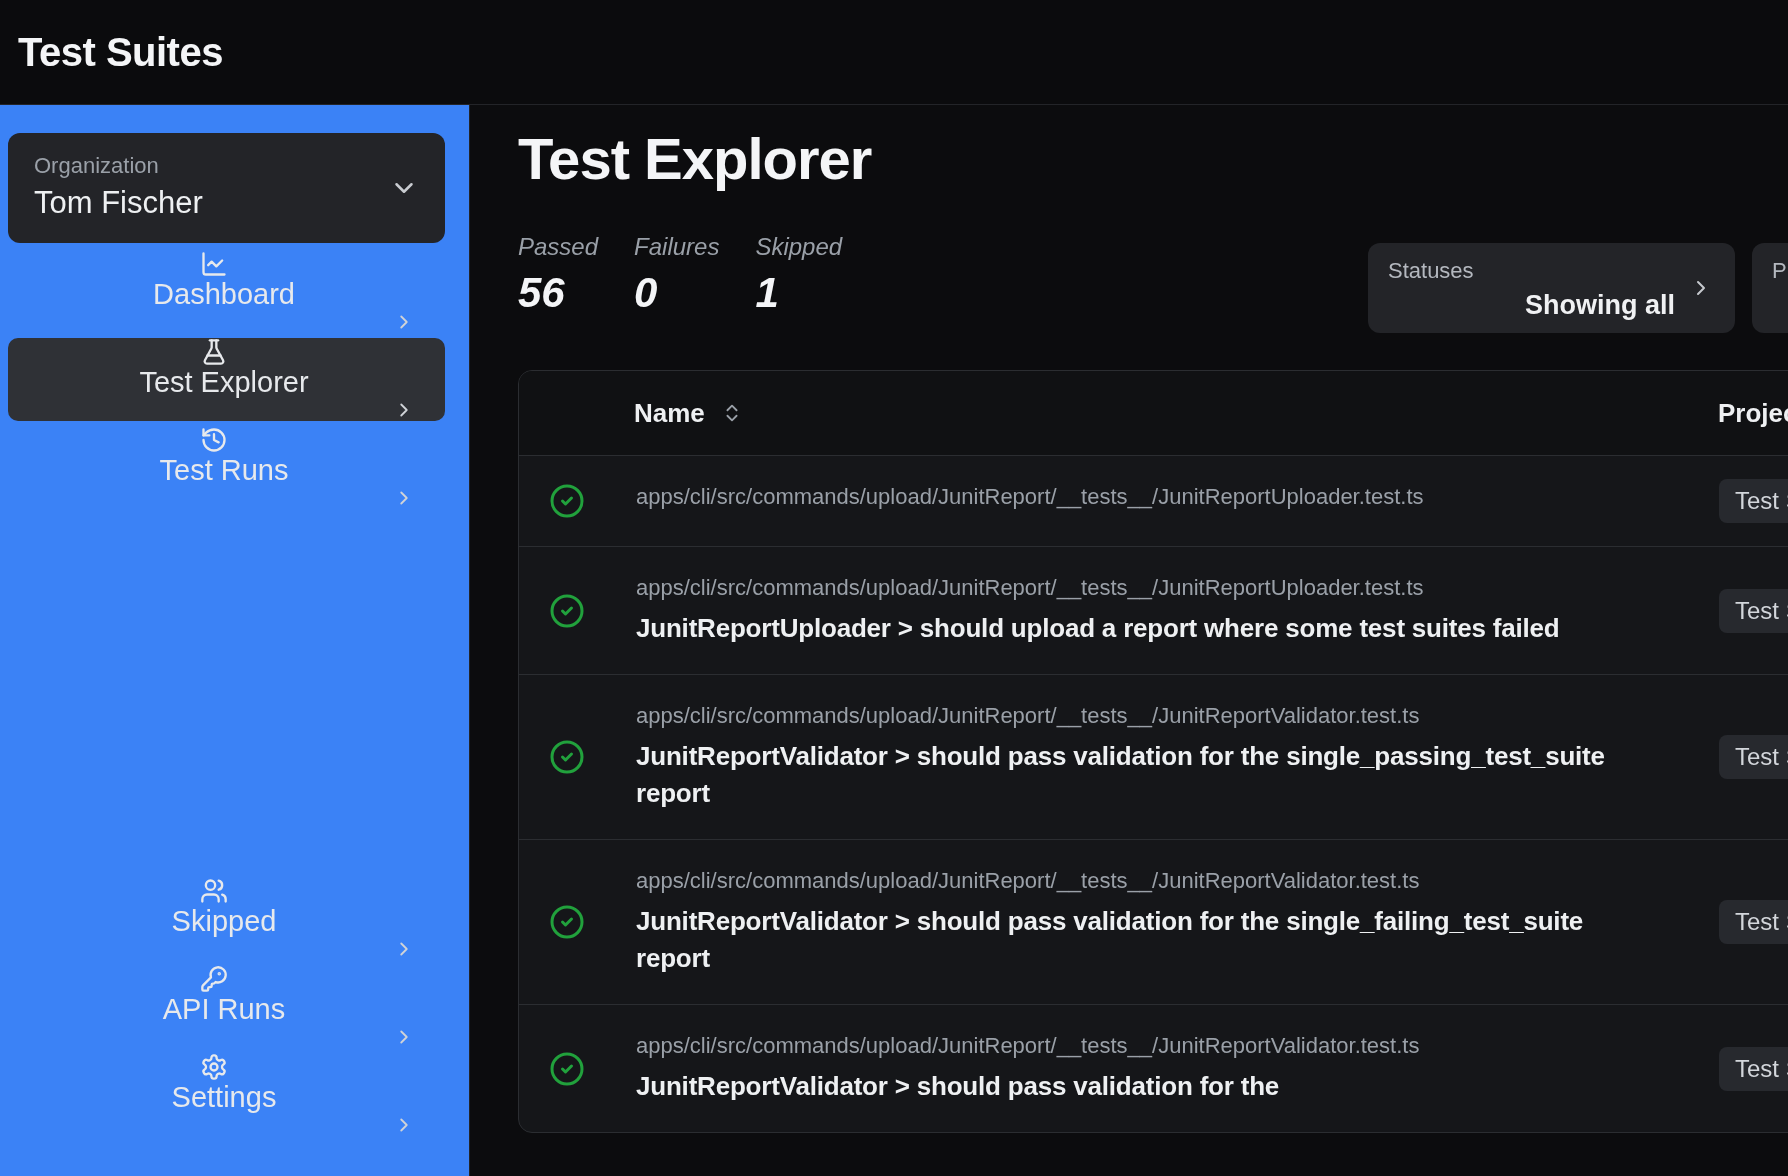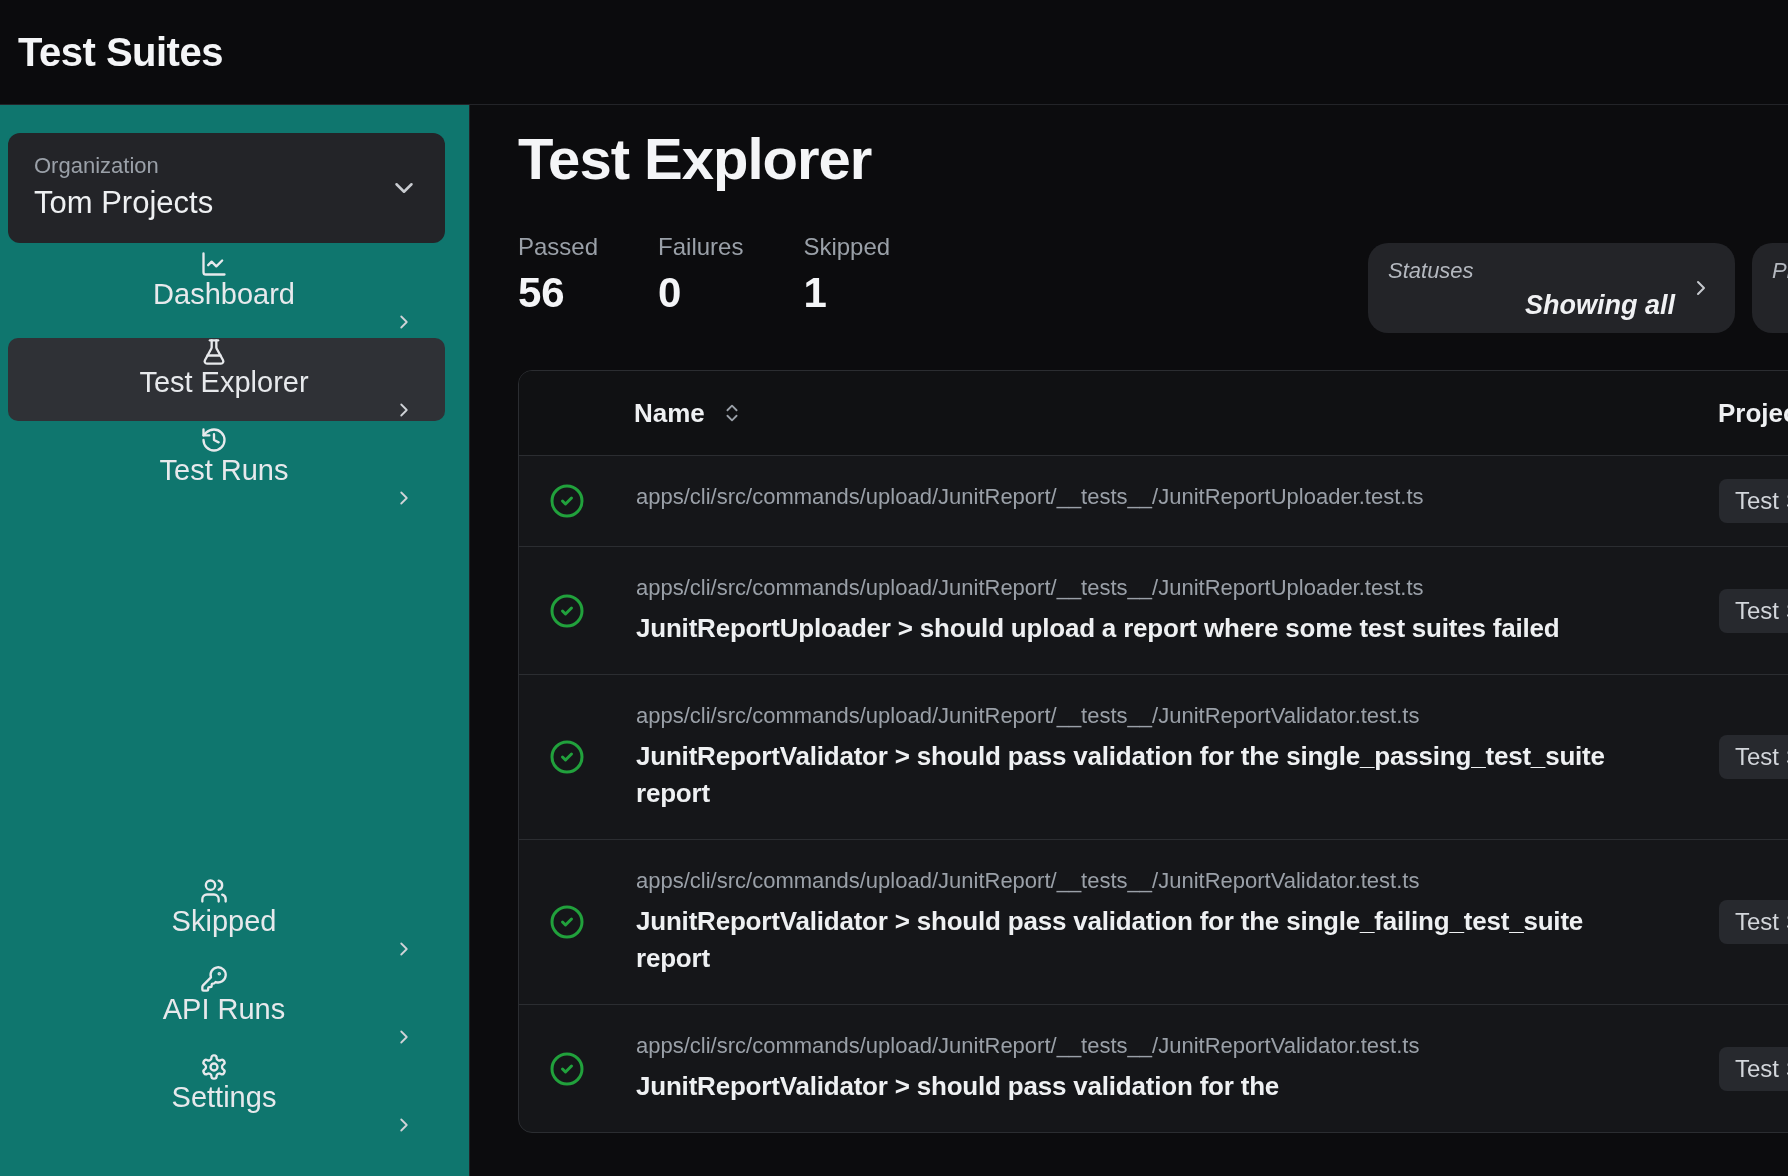--- a/index.html
+++ b/index.html
@@ -14,21 +14,21 @@
   .topbar {
     position:absolute; left:0; top:0; width:1788px; height:105px;
     background:#0b0b0d; border-bottom:1px solid #232428;
     display:flex; align-items:center; padding-left:18px;
   }
   .topbar h1 { font-size:40px; font-weight:700; color:#f4f5f7; letter-spacing:-0.5px; }
 
   
   .sidebar {
     position:absolute; left:0; top:105px; width:470px; bottom:0;
-    background:#0f766e; border-right:1px solid #232428; overflow:hidden;
+    background:#3b82f6; border-right:1px solid #232428; overflow:hidden;
   }
   .org-card {
     position:absolute; left:8px; top:28px; width:437px; height:110px;
     background:#232428; border-radius:12px; cursor:pointer;
   }
   .org-label { position:absolute; left:26px; top:20px; font-size:22px; color:#9aa0a8; }
   .org-name  { position:absolute; left:26px; top:52px; font-size:31px; font-weight:500; color:#eef0f2; }
   .org-chev  { position:absolute; right:26px; top:50%; transform:translateY(-50%); color:#c9ccd1; }
 
   .nav-top, .nav-bottom {
@@ -48,29 +48,28 @@
   .nav-item .nav-chev { margin-left:auto; color:#d0d3d7; display:flex; }
 
   svg { display:block; }
 
   
   .main { position:absolute; left:470px; top:105px; right:0; bottom:0; overflow:hidden; }
   .page-title {
     position:absolute; left:48px; top:20px;
     font-size:58px; font-weight:700; color:#f4f5f7; letter-spacing:-1px;
   }
-  .stats { position:absolute; left:48px; top:128px; display:flex; gap:60px; }
+  .stats { position:absolute; left:48px; top:128px; display:flex; gap:36px;font-style:italic; }
   .stat-label { font-size:24px; color:#9aa0a8; margin-bottom:8px; }
   .stat-value { font-size:42px; font-weight:700; color:#f4f5f7; }
 
   .filter-card {
     position:absolute; top:138px; height:90px;
-    background:#232428; border-radius:20px; cursor:pointer;
+    background:#232428; border-radius:12px; cursor:pointer;
     padding:15px 60px 12px 20px;
-    font-style:italic;
   }
   .filter-card.statuses { left:898px; width:367px; }
   .filter-card.projects { left:1282px; width:340px; }
   .filter-label { font-size:22px; color:#b4b8bf; }
   .filter-value { font-size:27px; font-weight:700; color:#f0f1f3; margin-top:6px; white-space:nowrap;text-align:right; }
   .filter-chev { position:absolute; right:22px; top:50%; transform:translateY(-50%); color:#c6c9ce; }
 
   
   .table {
     position:absolute; left:48px; top:265px; width:1400px;
@@ -112,21 +111,21 @@
 <body>
 
 <header class="topbar">
   <h1>Test Suites</h1>
 </header>
 
 <nav class="sidebar">
 
   <div class="org-card">
     <div class="org-label">Organization</div>
-    <div class="org-name">Tom Projects</div>
+    <div class="org-name">Tom Fischer</div>
     <span class="org-chev">
       <svg width="30" height="30" viewBox="0 0 24 24" fill="none" stroke="currentColor" stroke-width="2" stroke-linecap="round" stroke-linejoin="round">
           <path d="m6 9 6 6 6-6"></path>
         </svg>
     </span>
   </div>
 
   <div class="nav-top">
     <div class="nav-item">
       <span class="nav-icon">

